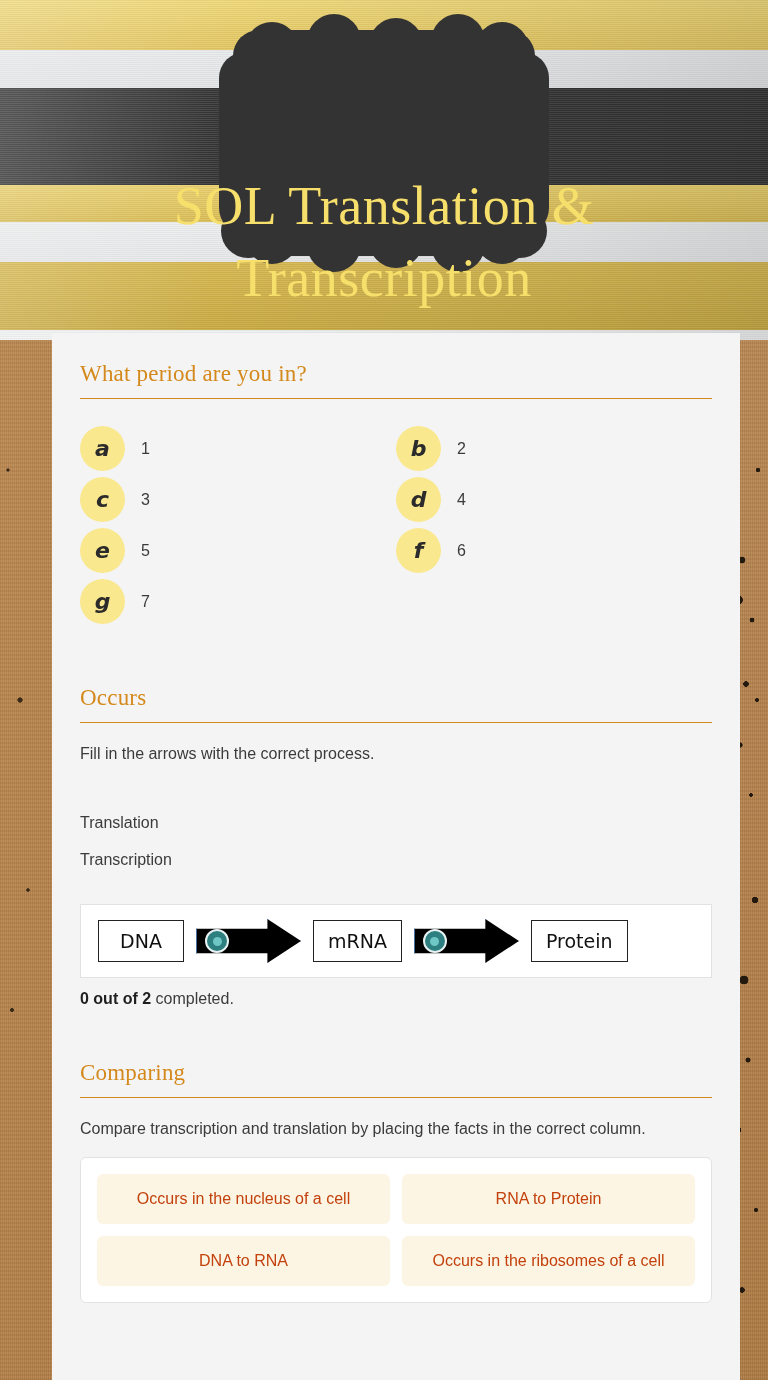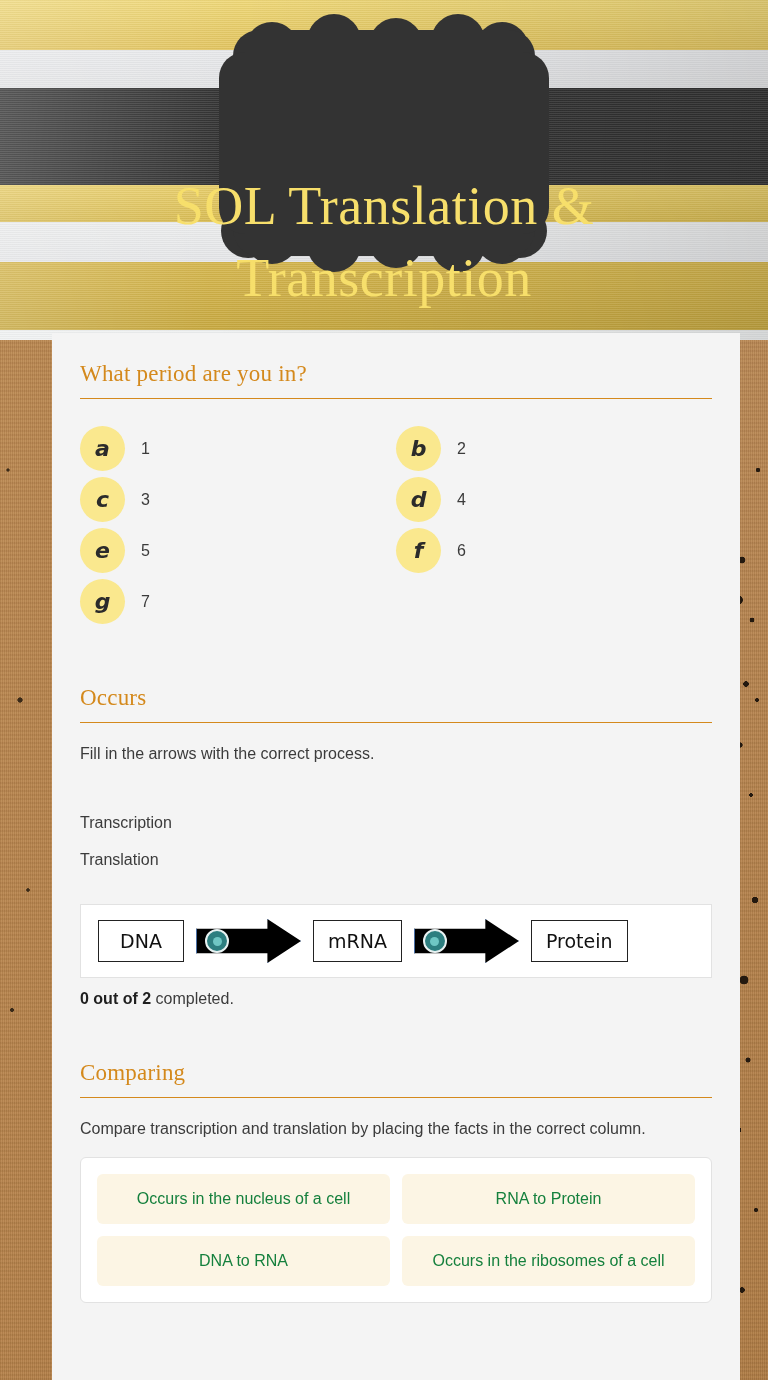--- a/index.html
+++ b/index.html
@@ -261,21 +261,21 @@
   }
   .fact-tile {
     background: #fcf5e4;
     border-radius: 6px;
     min-height: 50px;
     display: flex;
     align-items: center;
     justify-content: center;
     text-align: center;
     font-size: 16px;
-    color: #15803d;
+    color: #c2410c;
     padding: 10px 14px;
     line-height: 22px;
   }
 </style>
 </head>
 <body>
 
 <div id="kraft-bg"></div>
 
 <div id="hero">
@@ -344,22 +344,22 @@
     </div>
   </div>
 
   <div class="section" style="padding-top:58px;">
     <div class="section-title">Occurs</div>
     <div class="section-rule"></div>
 
     <div class="para">Fill in the arrows with the correct process.</div>
 
     <div class="wordbank">
+      <div class="para">Translation</div>
       <div class="para">Transcription</div>
-      <div class="para">Translation</div>
     </div>
 
     <div class="arrow-board">
       <div class="node-box">DNA</div>
 
       <div class="arrow-slot">
         <div class="arrow-shape"></div>
         <div class="arrow-target"></div>
       </div>
 

